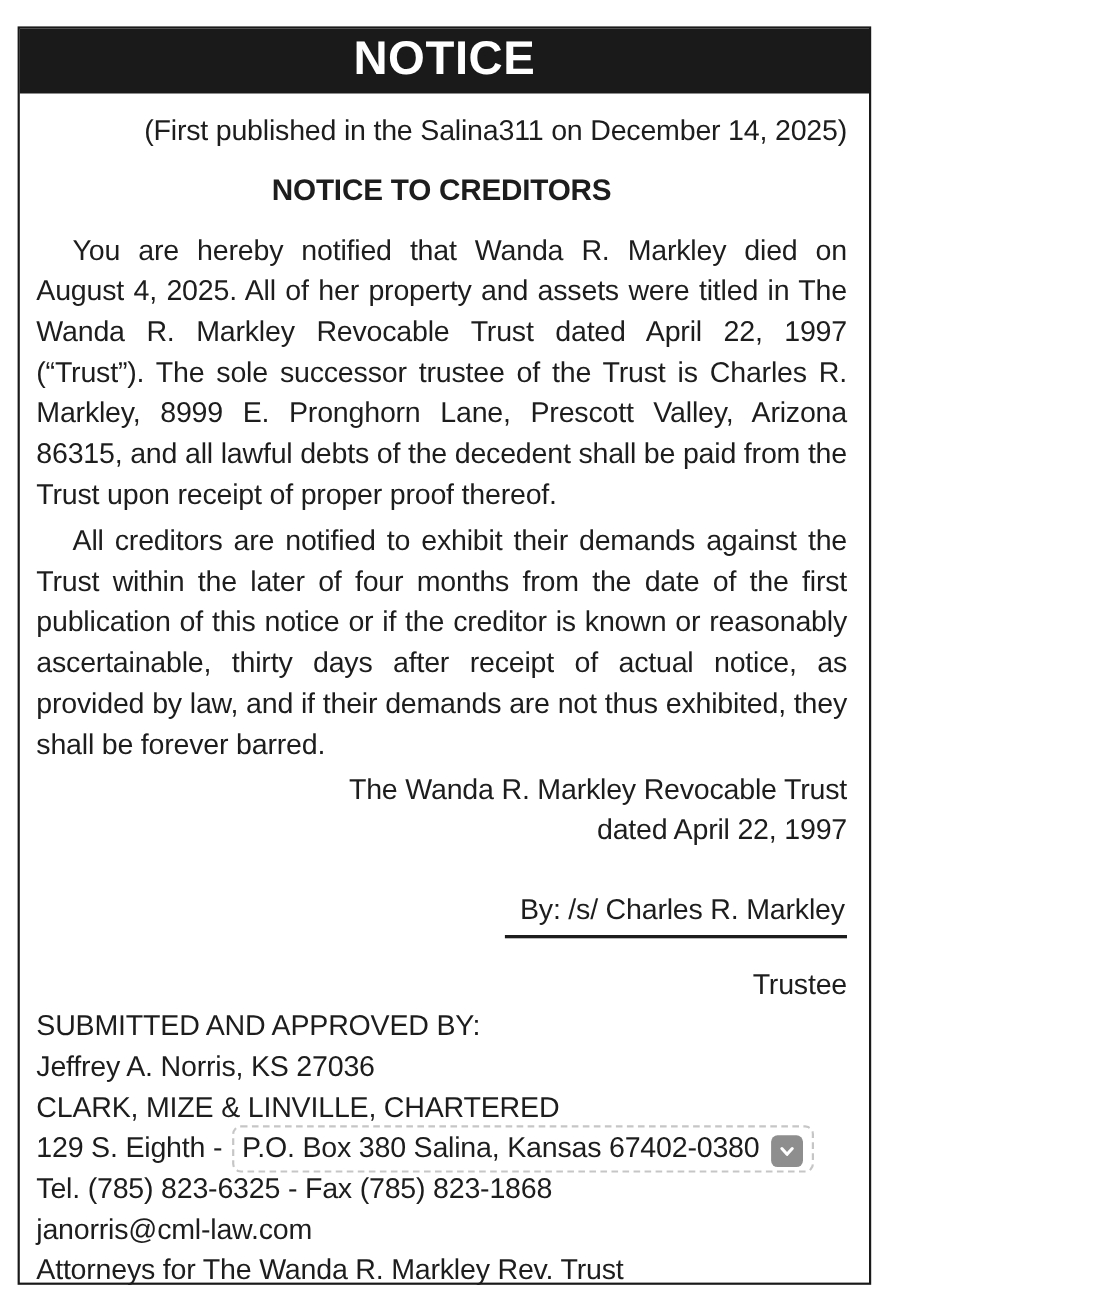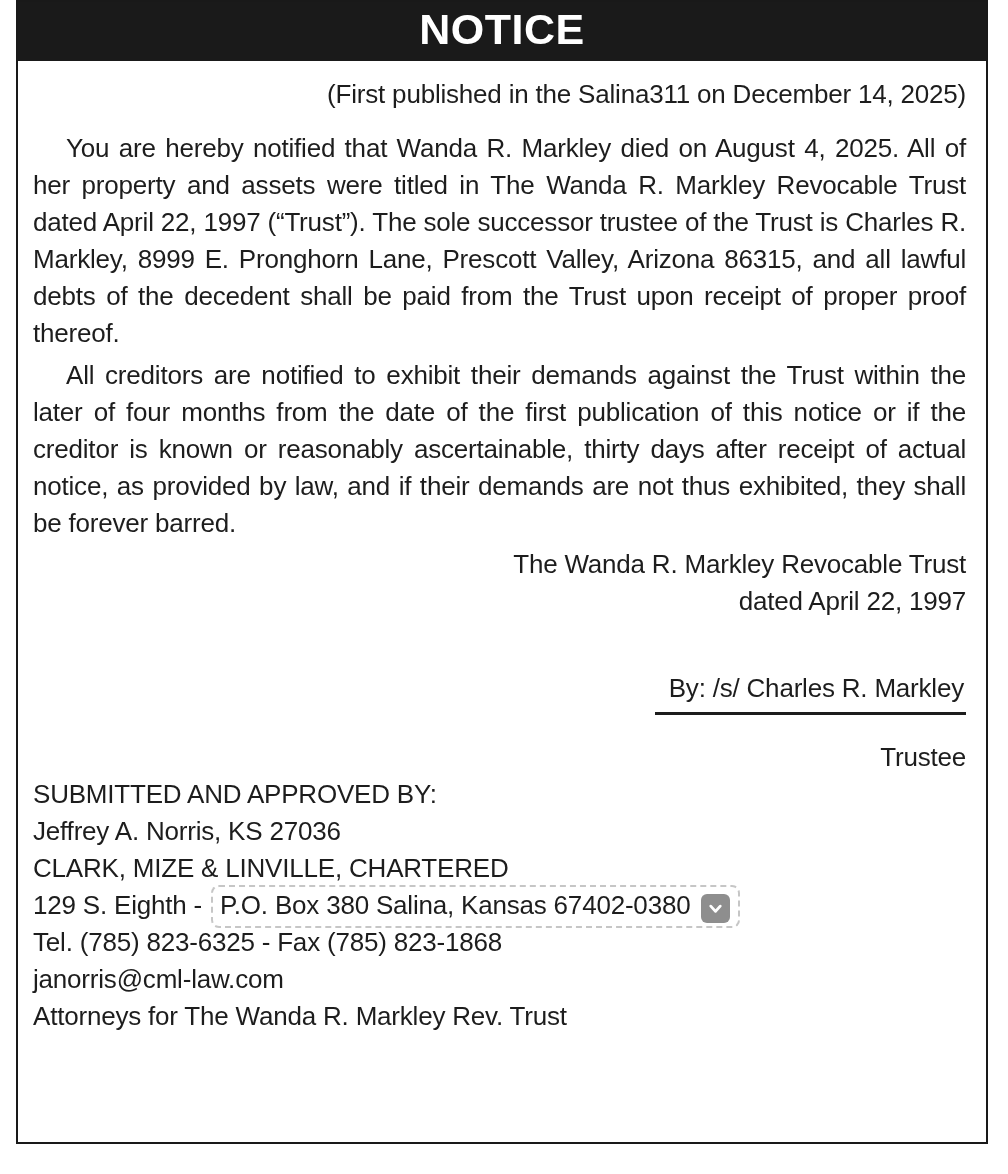--- a/index.html
+++ b/index.html
@@ -5,22 +5,22 @@
   * { box-sizing: border-box; }
   html, body {
     margin: 0; padding: 0;
     width: 1008px; height: 1174px;
     background: #ffffff;
     font-family: "Liberation Sans", "DejaVu Sans", sans-serif;
     color: #1d1d1d;
   }
   .doc {
     position: absolute;
-    left: 16px; top: 0;
-    width: 972px; height: 1144px;
+    left: 16px; top: 24px;
+    width: 776px; height: 1144px;
     border: 2px solid #191919;
     background: #ffffff;
   }
   .banner {
     height: 59px;
     background: #1a1a1a;
     display: flex;
     align-items: center;
     justify-content: center;
   }
@@ -50,21 +50,21 @@
   }
   .salutation { margin-top: 14px; }
   .body-para {
     text-align: justify;
     text-indent: 33px;
   }
   .para-1 { margin-top: 17px; }
   .para-2 { margin-top: 5px; }
   .right { text-align: right; }
   .sig-block { margin-top: 4px; }
-  .by-line { margin-top: 50px; }
+  .by-line { margin-top: 35px; }
   .by-underline {
     display: inline-block;
     border-bottom: 3px solid #1d1d1d;
     padding: 0 2px 5px 14px;
   }
   .trustee-line { margin-top: 24px; }
   .submitted-line { margin-top: 0px; }
   .attorney-block { }
   .attorney-block p { margin: 0; }
   .address-line { white-space: nowrap; }
@@ -96,20 +96,21 @@
 <div class="doc">
 
   <div class="banner">
     <span class="banner-title">NOTICE</span>
   </div>
 
   <div class="content">
 
     <p class="center pub-line">(First published in the Salina311 on December 14, 2025)</p>
 
+    <p class="center heading">NOTICE TO CREDITORS</p>
 
 
     <p class="body-para para-1">You are hereby notified that Wanda R. Markley died on August 4, 2025. All of her property and assets were titled in The Wanda R. Markley Revocable Trust dated April 22, 1997 (“Trust”). The sole successor trustee of the Trust is Charles R. Markley, 8999 E. Pronghorn Lane, Prescott Valley, Arizona 86315, and all lawful debts of the decedent shall be paid from the Trust upon receipt of proper proof thereof.</p>
 
     <p class="body-para para-2">All creditors are notified to exhibit their demands against the Trust within the later of four months from the date of the first publication of this notice or if the creditor is known or reasonably ascertainable, thirty days after receipt of actual notice, as provided by law, and if their demands are not thus exhibited, they shall be forever barred.</p>
 
     <div class="sig-block">
       <p class="right">The Wanda R. Markley Revocable Trust</p>
       <p class="right">dated April 22, 1997</p>
       <p class="right by-line"><span class="by-underline">By: /s/ Charles R. Markley</span></p>

